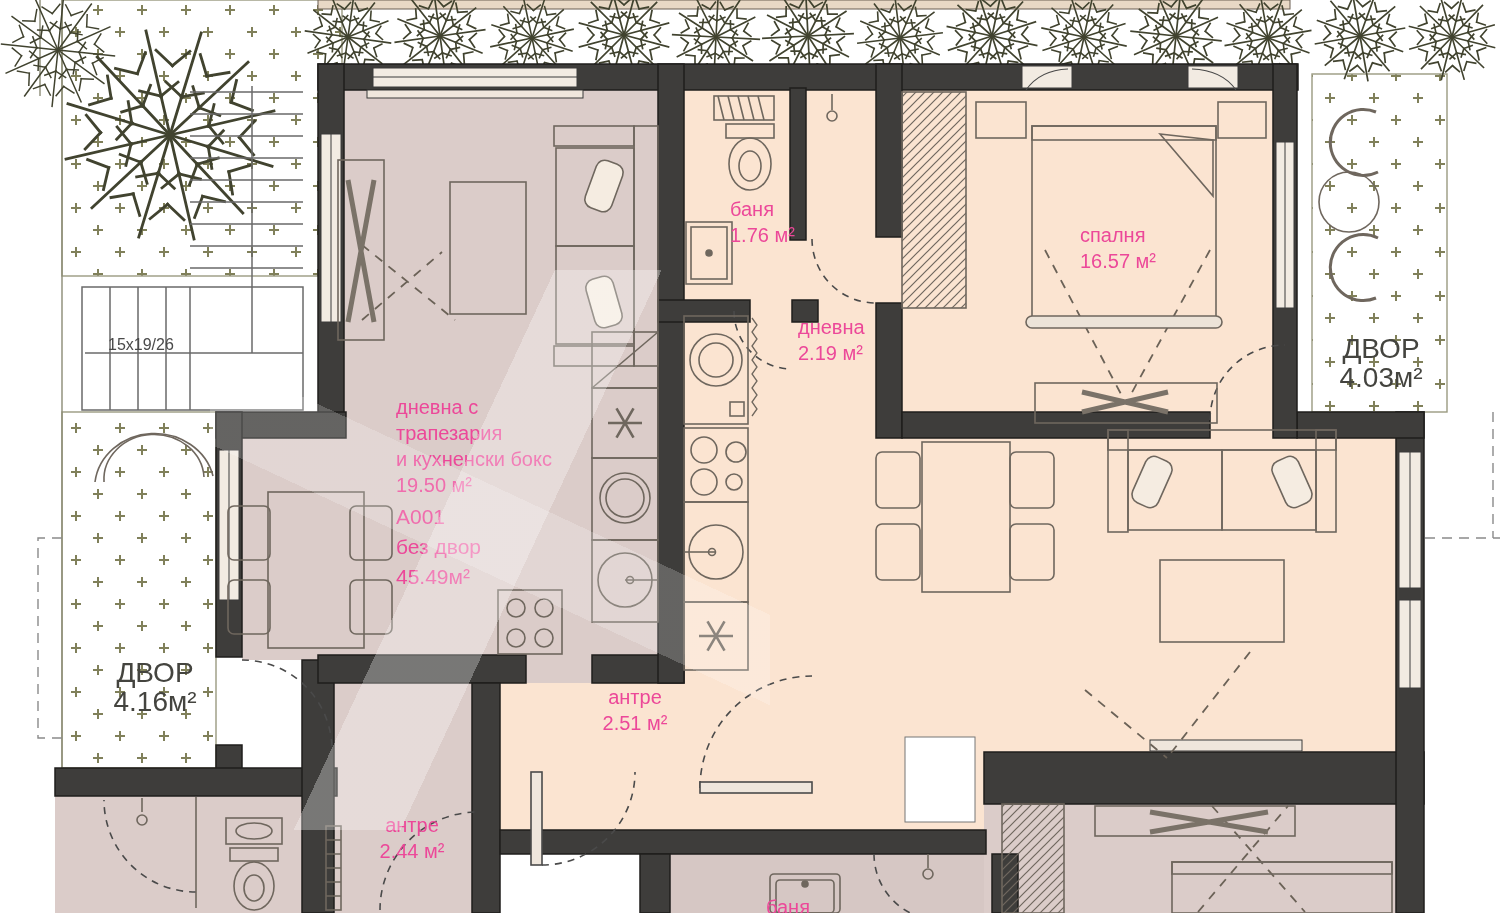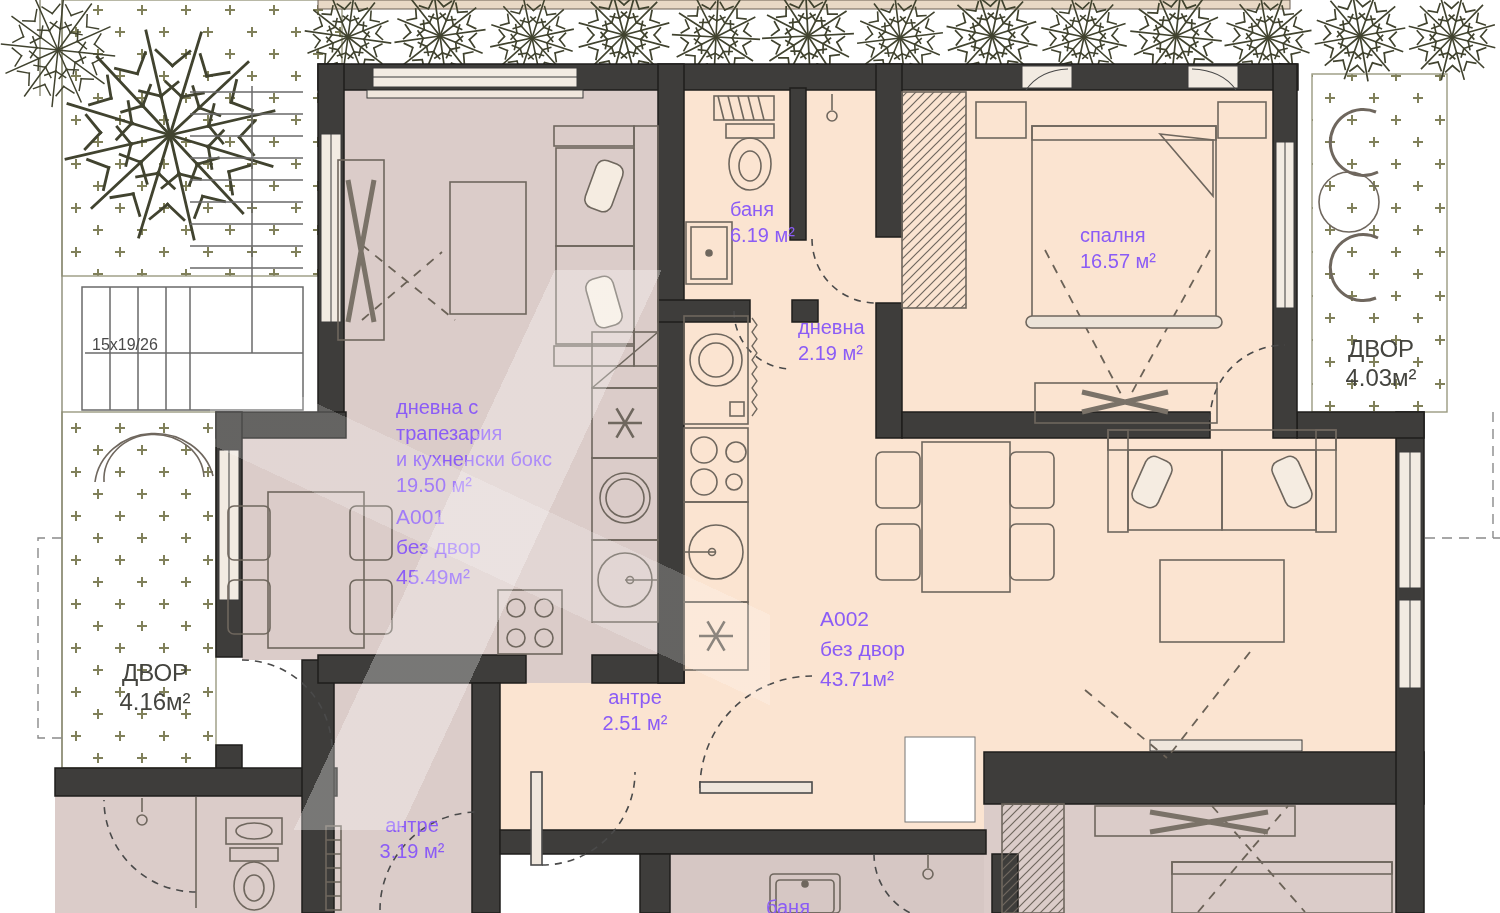--- a/index.html
+++ b/index.html
@@ -1,22 +1,22 @@
 <!DOCTYPE html>
 <html><head>
 <meta charset="utf-8">
 <style>
   html,body{margin:0;padding:0;background:#fff;}
   #plan{position:relative;width:1500px;height:913px;overflow:hidden;background:#fff;
         font-family:"Liberation Sans",sans-serif;color:#3b3b3b;}
   #draw{position:absolute;left:0;top:0;}
-  .lbl{position:absolute;font-size:20px;line-height:26px;color:#8b5cf6;white-space:nowrap;}
+  .lbl{position:absolute;font-size:20px;line-height:26px;color:#ec4899;white-space:nowrap;}
   .lbl .ln{display:block;}
   .unit{font-size:21px;line-height:30px;}
-  .yard{font-size:24px;line-height:29px;text-align:center;color:#44443f;}
+  .yard{font-size:28px;line-height:29px;text-align:center;color:#44443f;}
   .stairs-lbl{font-size:16px;color:#4a4a4a;}
   .watermark{position:absolute;left:210px;top:270px;width:560px;height:560px;pointer-events:none;
     background:
       linear-gradient(115deg,transparent 42%,rgba(255,255,255,.30) 42%,rgba(255,255,255,.30) 55%,transparent 55%),
       linear-gradient(25deg,transparent 47%,rgba(255,255,255,.20) 47%,rgba(255,255,255,.20) 58%,transparent 58%);}
 </style>
 </head>
 <body>
 
 <div id="plan">
@@ -319,25 +319,25 @@
           <path d="M104,482 A50,45 0 0 1 204,477"></path>
     </g>
     <g>
       <path d="M1376,112 A33,33 0 1 0 1378,172" stroke-width="3"></path>
       <circle cx="1349" cy="202" r="30"></circle>
       <path d="M1378,238 A33,33 0 1 0 1376,298" stroke-width="3"></path>
     </g>
   </g>
 </svg>
 
-<div class="lbl stairs-lbl" style="left:92px;top:332px">15x19/26</div>
+<div class="lbl stairs-lbl" style="left:108px;top:332px">15x19/26</div>
 
 <div class="lbl" style="left:730px;top:196px">
   <span class="ln">баня</span>
-  <span class="ln">6.19 м²</span>
+  <span class="ln">1.76 м²</span>
 </div>
 
 <div class="lbl" style="left:798px;top:314px">
   <span class="ln">дневна</span>
   <span class="ln">2.19 м²</span>
 </div>
 
 <div class="lbl" style="left:1080px;top:222px">
   <span class="ln">спалня</span>
   <span class="ln">16.57 м²</span>
@@ -349,35 +349,30 @@
   <span class="ln">и кухненски бокс</span>
   <span class="ln">19.50 м²</span>
 </div>
 
 <div class="lbl unit" style="left:396px;top:502px">
   <span class="ln">A001</span>
   <span class="ln">без двор</span>
   <span class="ln">45.49м²</span>
 </div>
 
-<div class="lbl unit" style="left:820px;top:604px">
-  <span class="ln">A002</span>
-  <span class="ln">без двор</span>
-  <span class="ln">43.71м²</span>
-</div>
 
 
 <div class="lbl" style="left:592px;top:684px;width:86px;text-align:center">
   <span class="ln">антре</span>
   <span class="ln">2.51 м²</span>
 </div>
 
 <div class="lbl" style="left:364px;top:812px;width:96px;text-align:center">
   <span class="ln">антре</span>
-  <span class="ln">3.19 м²</span>
+  <span class="ln">2.44 м²</span>
 </div>
 
 <div class="lbl yard" style="left:90px;top:658px;width:130px">
   <span class="ln">ДВОР</span>
   <span class="ln">4.16м²</span>
 </div>
 
 <div class="lbl yard" style="left:1326px;top:334px;width:110px">
   <span class="ln">ДВОР</span>
   <span class="ln">4.03м²</span>

